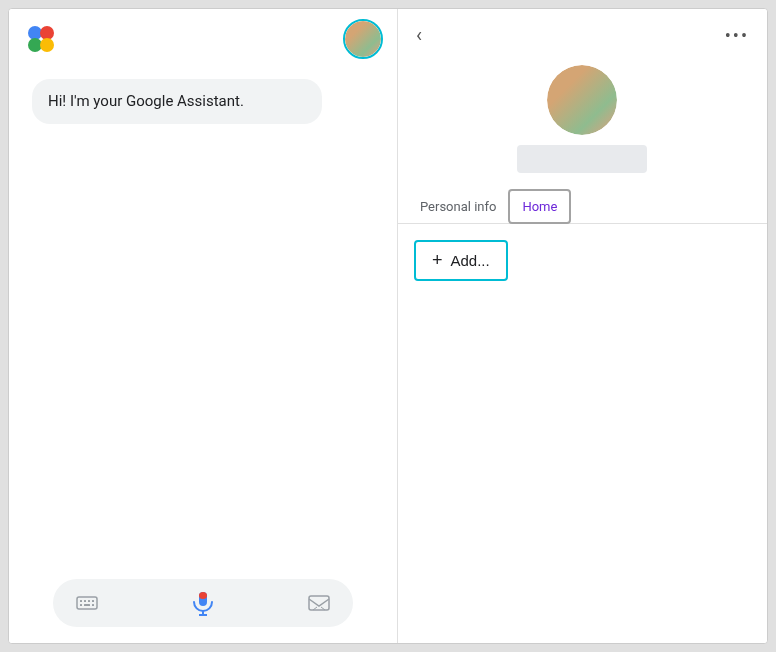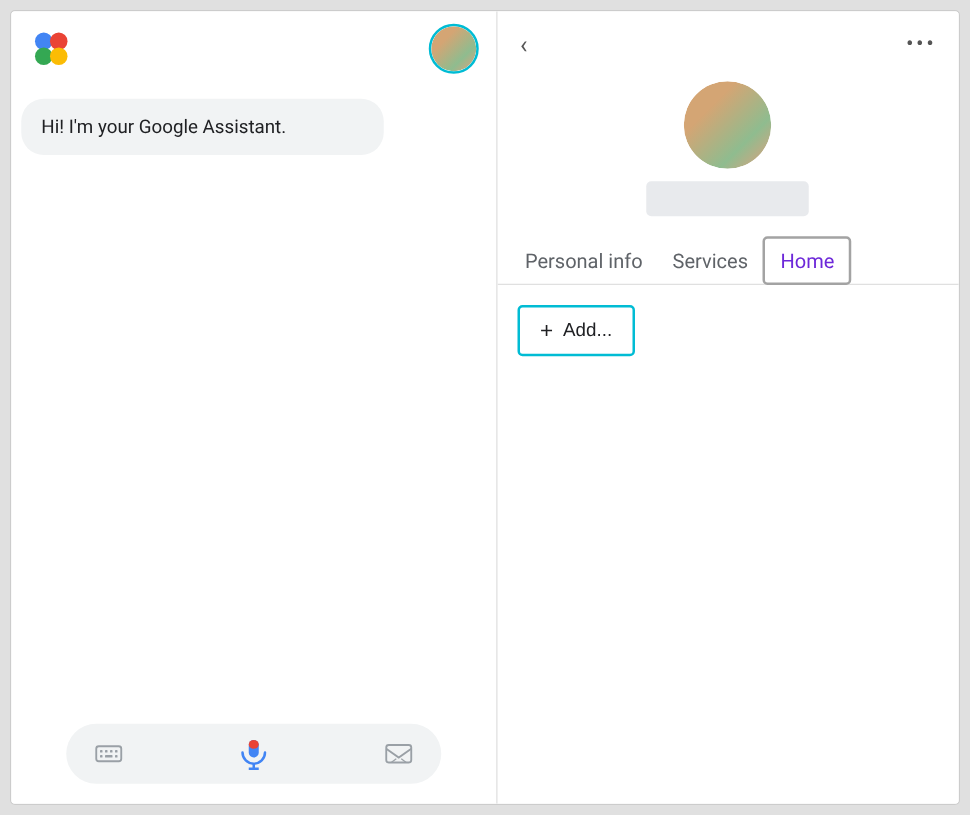--- a/index.html
+++ b/index.html
@@ -50,21 +50,21 @@
       border: 2px solid #00bcd4;
     }
     .avatar-left-inner {
       width: 100%;
       height: 100%;
       background: linear-gradient(135deg, #d4a574 30%, #8fbc8f 70%, #c8a882 90%);
       border-radius: 50%;
     }
     .chat-area {
       flex: 1;
-      padding: 10px 8px;
+      padding: 10px 23px;
       display: flex;
       flex-direction: column;
       gap: 12px;
     }
     .chat-bubble {
       background: #f1f3f4;
       border-radius: 18px;
       padding: 12px 16px;
       max-width: 290px;
       font-size: 15px;
@@ -166,21 +166,21 @@
     }
     .tabs {
       display: flex;
       align-items: flex-end;
       padding: 0 10px;
       border-bottom: 1px solid #e0e0e0;
       gap: 0;
     }
     .tab {
       padding: 8px 12px;
-      font-size: 16px;
+      font-size: 13px;
       color: #5f6368;
       cursor: pointer;
       white-space: nowrap;
       border-bottom: 2px solid transparent;
       margin-bottom: -1px;
     }
     .tab.active {
       color: #6d28d9;
       border-bottom: 2px solid #00bcd4;
       border: 2px solid #a3a3a3;
@@ -280,23 +280,20 @@
       <div class="avatar-right">
         <div class="avatar-right-inner"></div>
       </div>
       <div class="name-placeholder"></div>
     </div>
 
     <div class="tabs">
       <div class="tab">
         <span>Personal info</span>
       </div>
-      <div class="tab">
-        <span>Services</span>
-      </div>
       <div class="tab active">
         <span>Home</span>
       </div>
     </div>
 
     <div class="tab-content">
       <button class="add-btn">
         <span class="add-plus">+</span>
         <span>Add...</span>
       </button>

